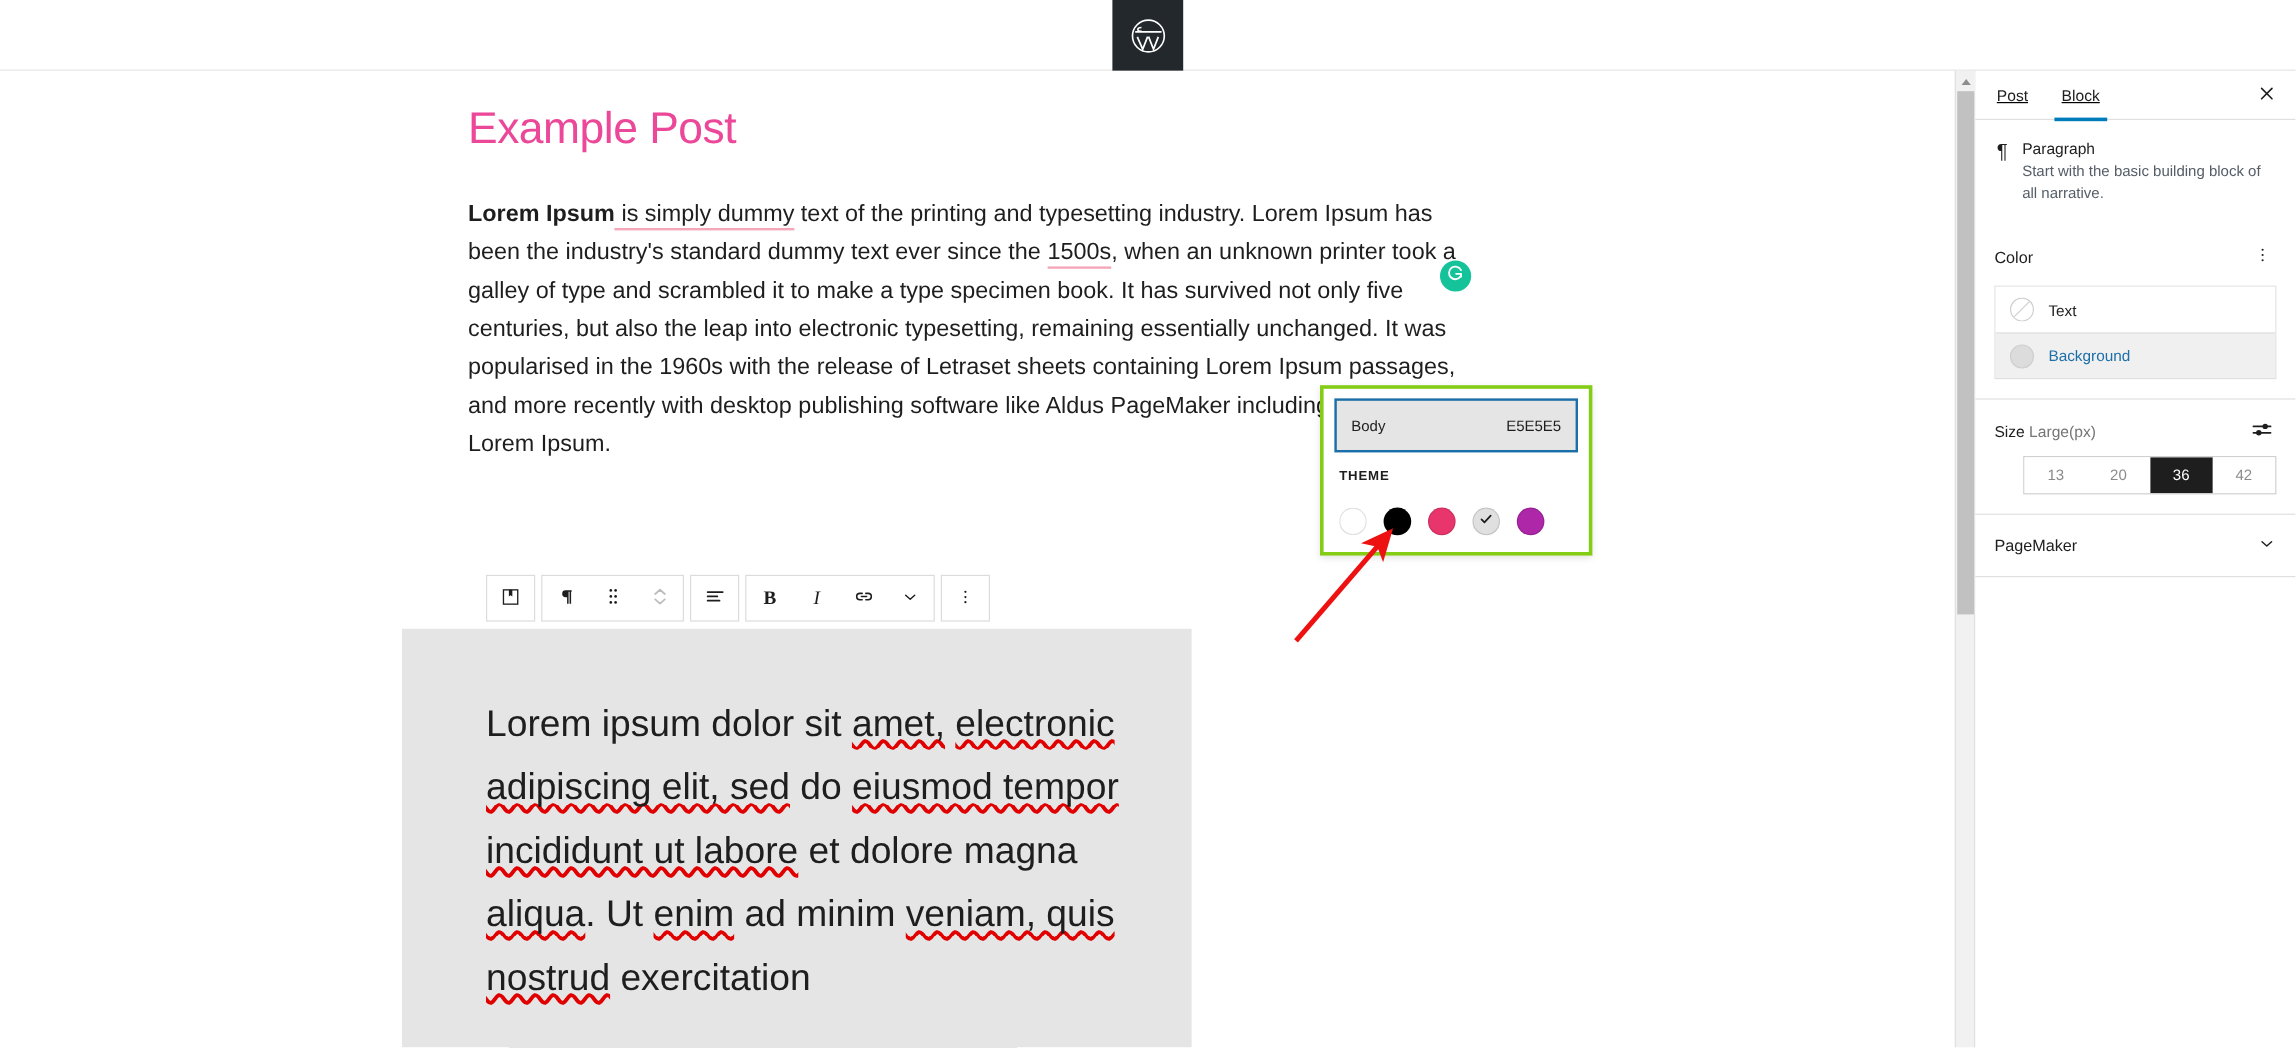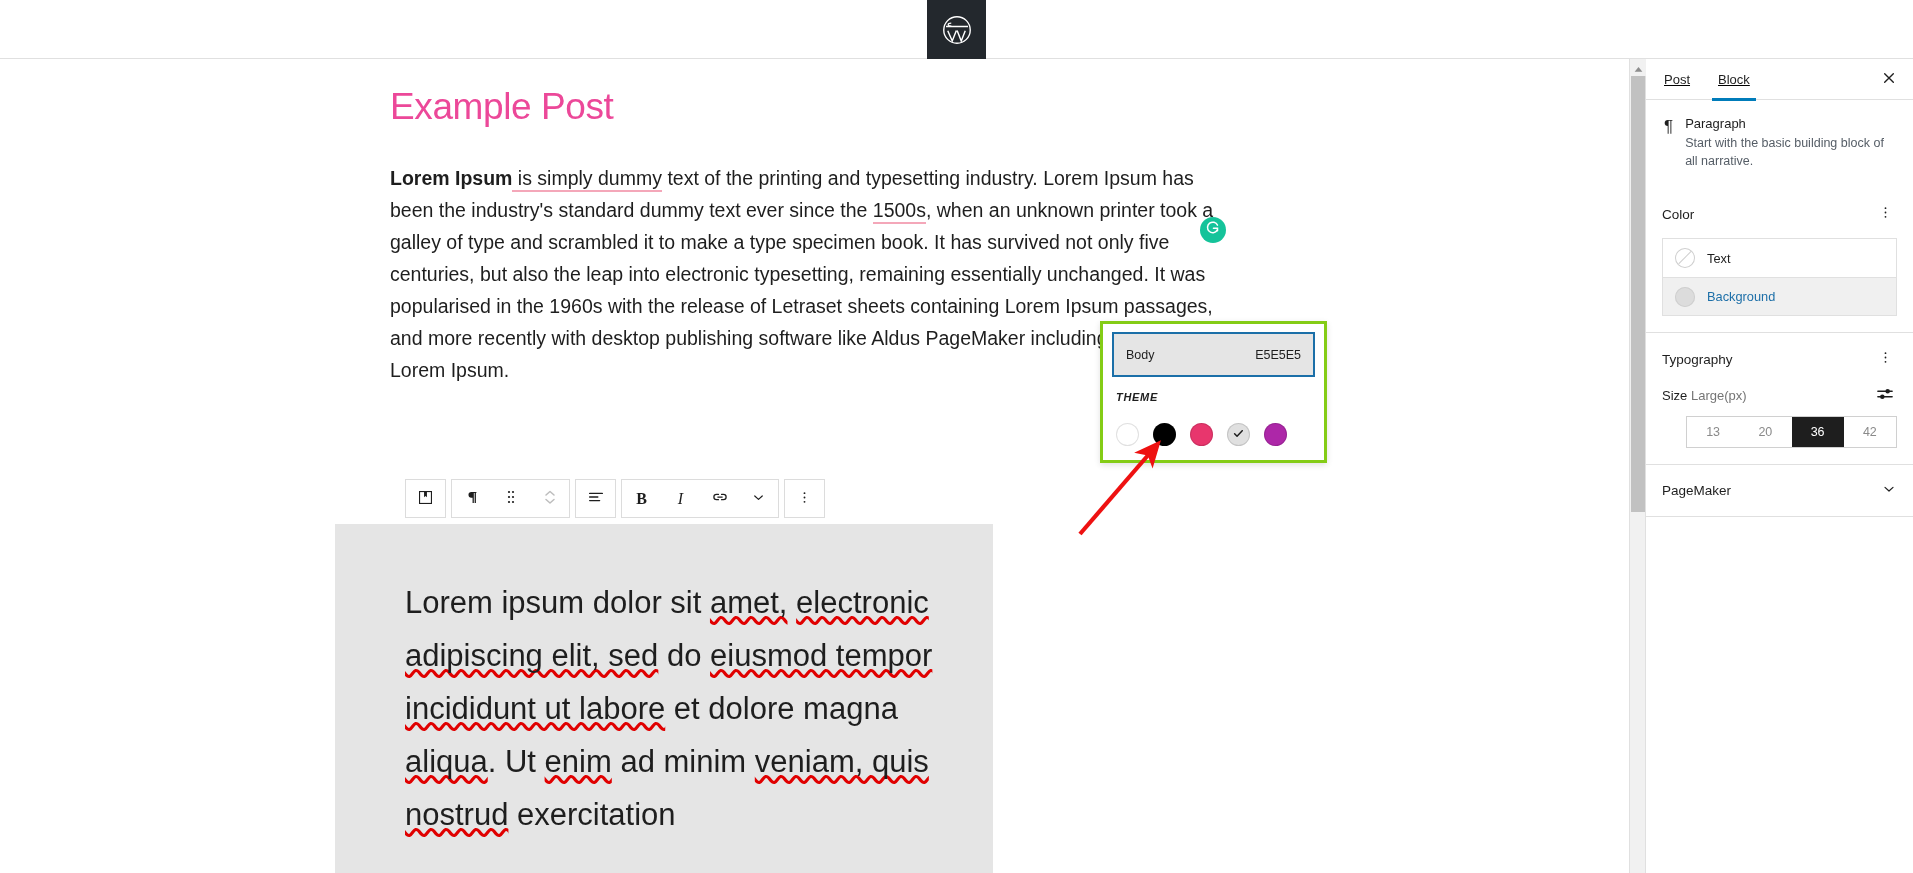--- a/index.html
+++ b/index.html
@@ -115,21 +115,21 @@
     padding: 8px 9px 14px 9px; z-index: 30;
   }
   #pop-swatch-row {
     border: 2px solid #1b6fa8; background: #e5e5e5;
     height: 45px; display: flex; align-items: center; justify-content: space-between;
     padding: 0 12px;
   }
   #pop-swatch-row span { font-size: 12.5px; color: #1e1e1e; }
   #theme-label {
     font-size: 11px; letter-spacing: .7px; color: #1e1e1e;
-    margin: 14px 0 20px 4px; font-weight: 600; font-style: italic;
+    margin: 14px 0 20px 4px; font-weight: 600;
   }
   #theme-swatches { display: flex; gap: 14px; padding-left: 4px; }
   .sw {
     width: 23px; height: 23px; border-radius: 50%; cursor: pointer;
     display: flex; align-items: center; justify-content: center;
     box-shadow: inset 0 0 0 1px rgba(0,0,0,.12);
   }
 
   
   #red-arrow { position: absolute; left: 1070px; top: 365px; z-index: 40; pointer-events: none; }
@@ -521,32 +521,20 @@
         <span>Text</span>
       </button>
       <button class="color-row active">
         <span class="swatch-circle grayfill"></span>
         <span>Background</span>
       </button>
     </div>
   </div>
 
   <div class="sb-section">
-    <div class="sec-head">
-      <span class="sec-title">Typography</span>
-      <button class="dots-btn">
-        <span>
-          <svg width="15" height="15" viewBox="0 0 20 20" fill="#1e1e1e">
-            <circle cx="10" cy="4.2" r="1.2"></circle>
-              <circle cx="10" cy="10" r="1.2"></circle>
-              <circle cx="10" cy="15.8" r="1.2"></circle>
-          </svg>
-        </span>
-      </button>
-    </div>
     <div id="size-row">
       <span id="size-label"><span>Size</span> <em>Large(px)</em></span>
       <button class="dots-btn">
         <span>
           <svg width="18" height="16" viewBox="0 0 20 18" stroke="#1e1e1e" stroke-width="1.7" stroke-linecap="round">
             <path d="M2 6h16M2 12h16"></path>
             <circle cx="13" cy="6" r="1.7" fill="#1e1e1e"></circle>
             <circle cx="7" cy="12" r="1.7" fill="#1e1e1e"></circle>
           </svg>
         </span>

